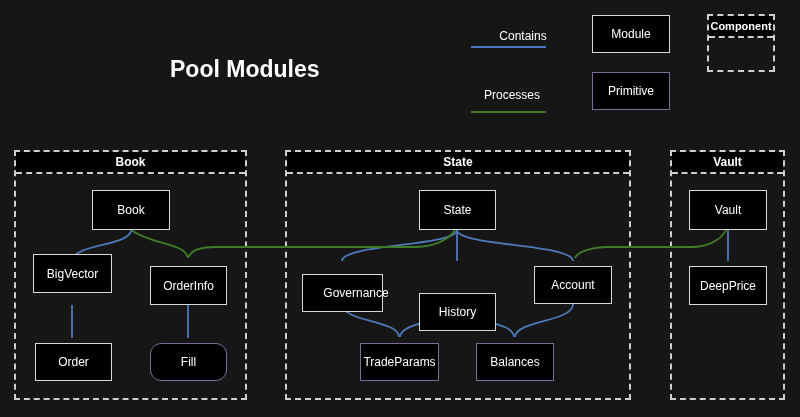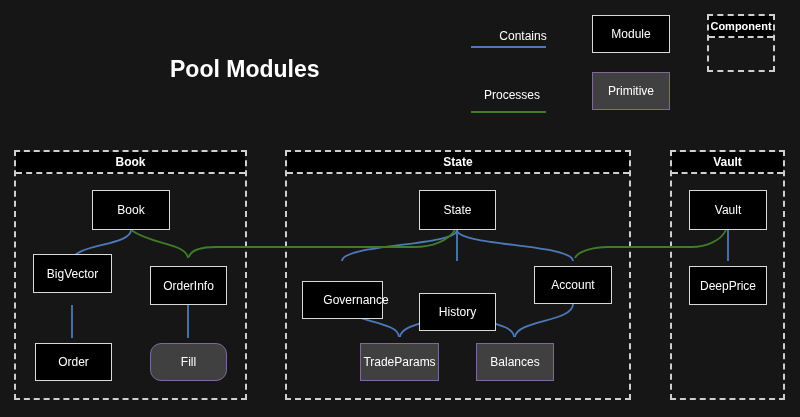--- a/index.html
+++ b/index.html
@@ -1,21 +1,21 @@
 <!DOCTYPE html>
 <html><head>
 <meta charset="utf-8">
 <style>
   html,body{margin:0;padding:0;background:#161616;}
   #stage{position:relative;width:800px;height:417px;background:#161616;overflow:hidden;
          font-family:"Liberation Sans",sans-serif;color:#ffffff;}
   .page-title{position:absolute;left:170px;top:56px;font-size:23px;font-weight:bold;}
   .node{position:absolute;box-sizing:border-box;background:#000000;border:1.5px solid #d9d9d9;
         display:flex;align-items:center;justify-content:center;font-size:12px;z-index:3;}
-  .node.primitive{background:#404040;border-color:#7e6a96;}
+  .node.primitive{background:#000000;border-color:#7e6a96;}
   .container{position:absolute;box-sizing:border-box;border:2px dashed #cfcfcf;z-index:1;}
   .container .strip{position:absolute;top:0;left:0;right:0;height:20px;background:#000000;
         border-bottom:2px dashed #cfcfcf;font-weight:bold;font-size:12px;text-align:center;line-height:20px;}
   .legend-label{position:absolute;width:86px;text-align:center;font-size:12px;z-index:3;}
   .component-box{position:absolute;left:707px;top:14px;width:68px;height:58px;box-sizing:border-box;
         border:2px dashed #cfcfcf;z-index:3;}
   .component-box .strip{height:20px;line-height:20px;background:#000000;border-bottom:2px dashed #cfcfcf;
         font-size:11px;font-weight:bold;text-align:center;}
   #edges{position:absolute;left:0;top:0;z-index:2;pointer-events:none;}
   #edges path{fill:none;stroke-width:1.8;}
@@ -92,21 +92,21 @@
   <div class="node" style="left:35px;top:343px;width:77px;height:38px;">
     <span>Order</span>
   </div>
   <div class="node primitive" style="left:150px;top:343px;width:77px;height:38px;border-radius:11px;">
     <span>Fill</span>
   </div>
 
   <div class="node" style="left:419px;top:190px;width:77px;height:40px;">
     <span>State</span>
   </div>
-  <div class="node" style="left:302px;top:281px;width:81px;height:38px;padding-left:27px;">
+  <div class="node" style="left:302px;top:274px;width:81px;height:38px;padding-left:27px;">
     <span>Governance</span>
   </div>
   <div class="node" style="left:419px;top:266px;width:77px;height:38px;margin-top:27px;">
     <span>History</span>
   </div>
   <div class="node" style="left:534px;top:266px;width:78px;height:38px;">
     <span>Account</span>
   </div>
   <div class="node primitive" style="left:360px;top:343px;width:79px;height:38px;">
     <span>TradeParams</span>

